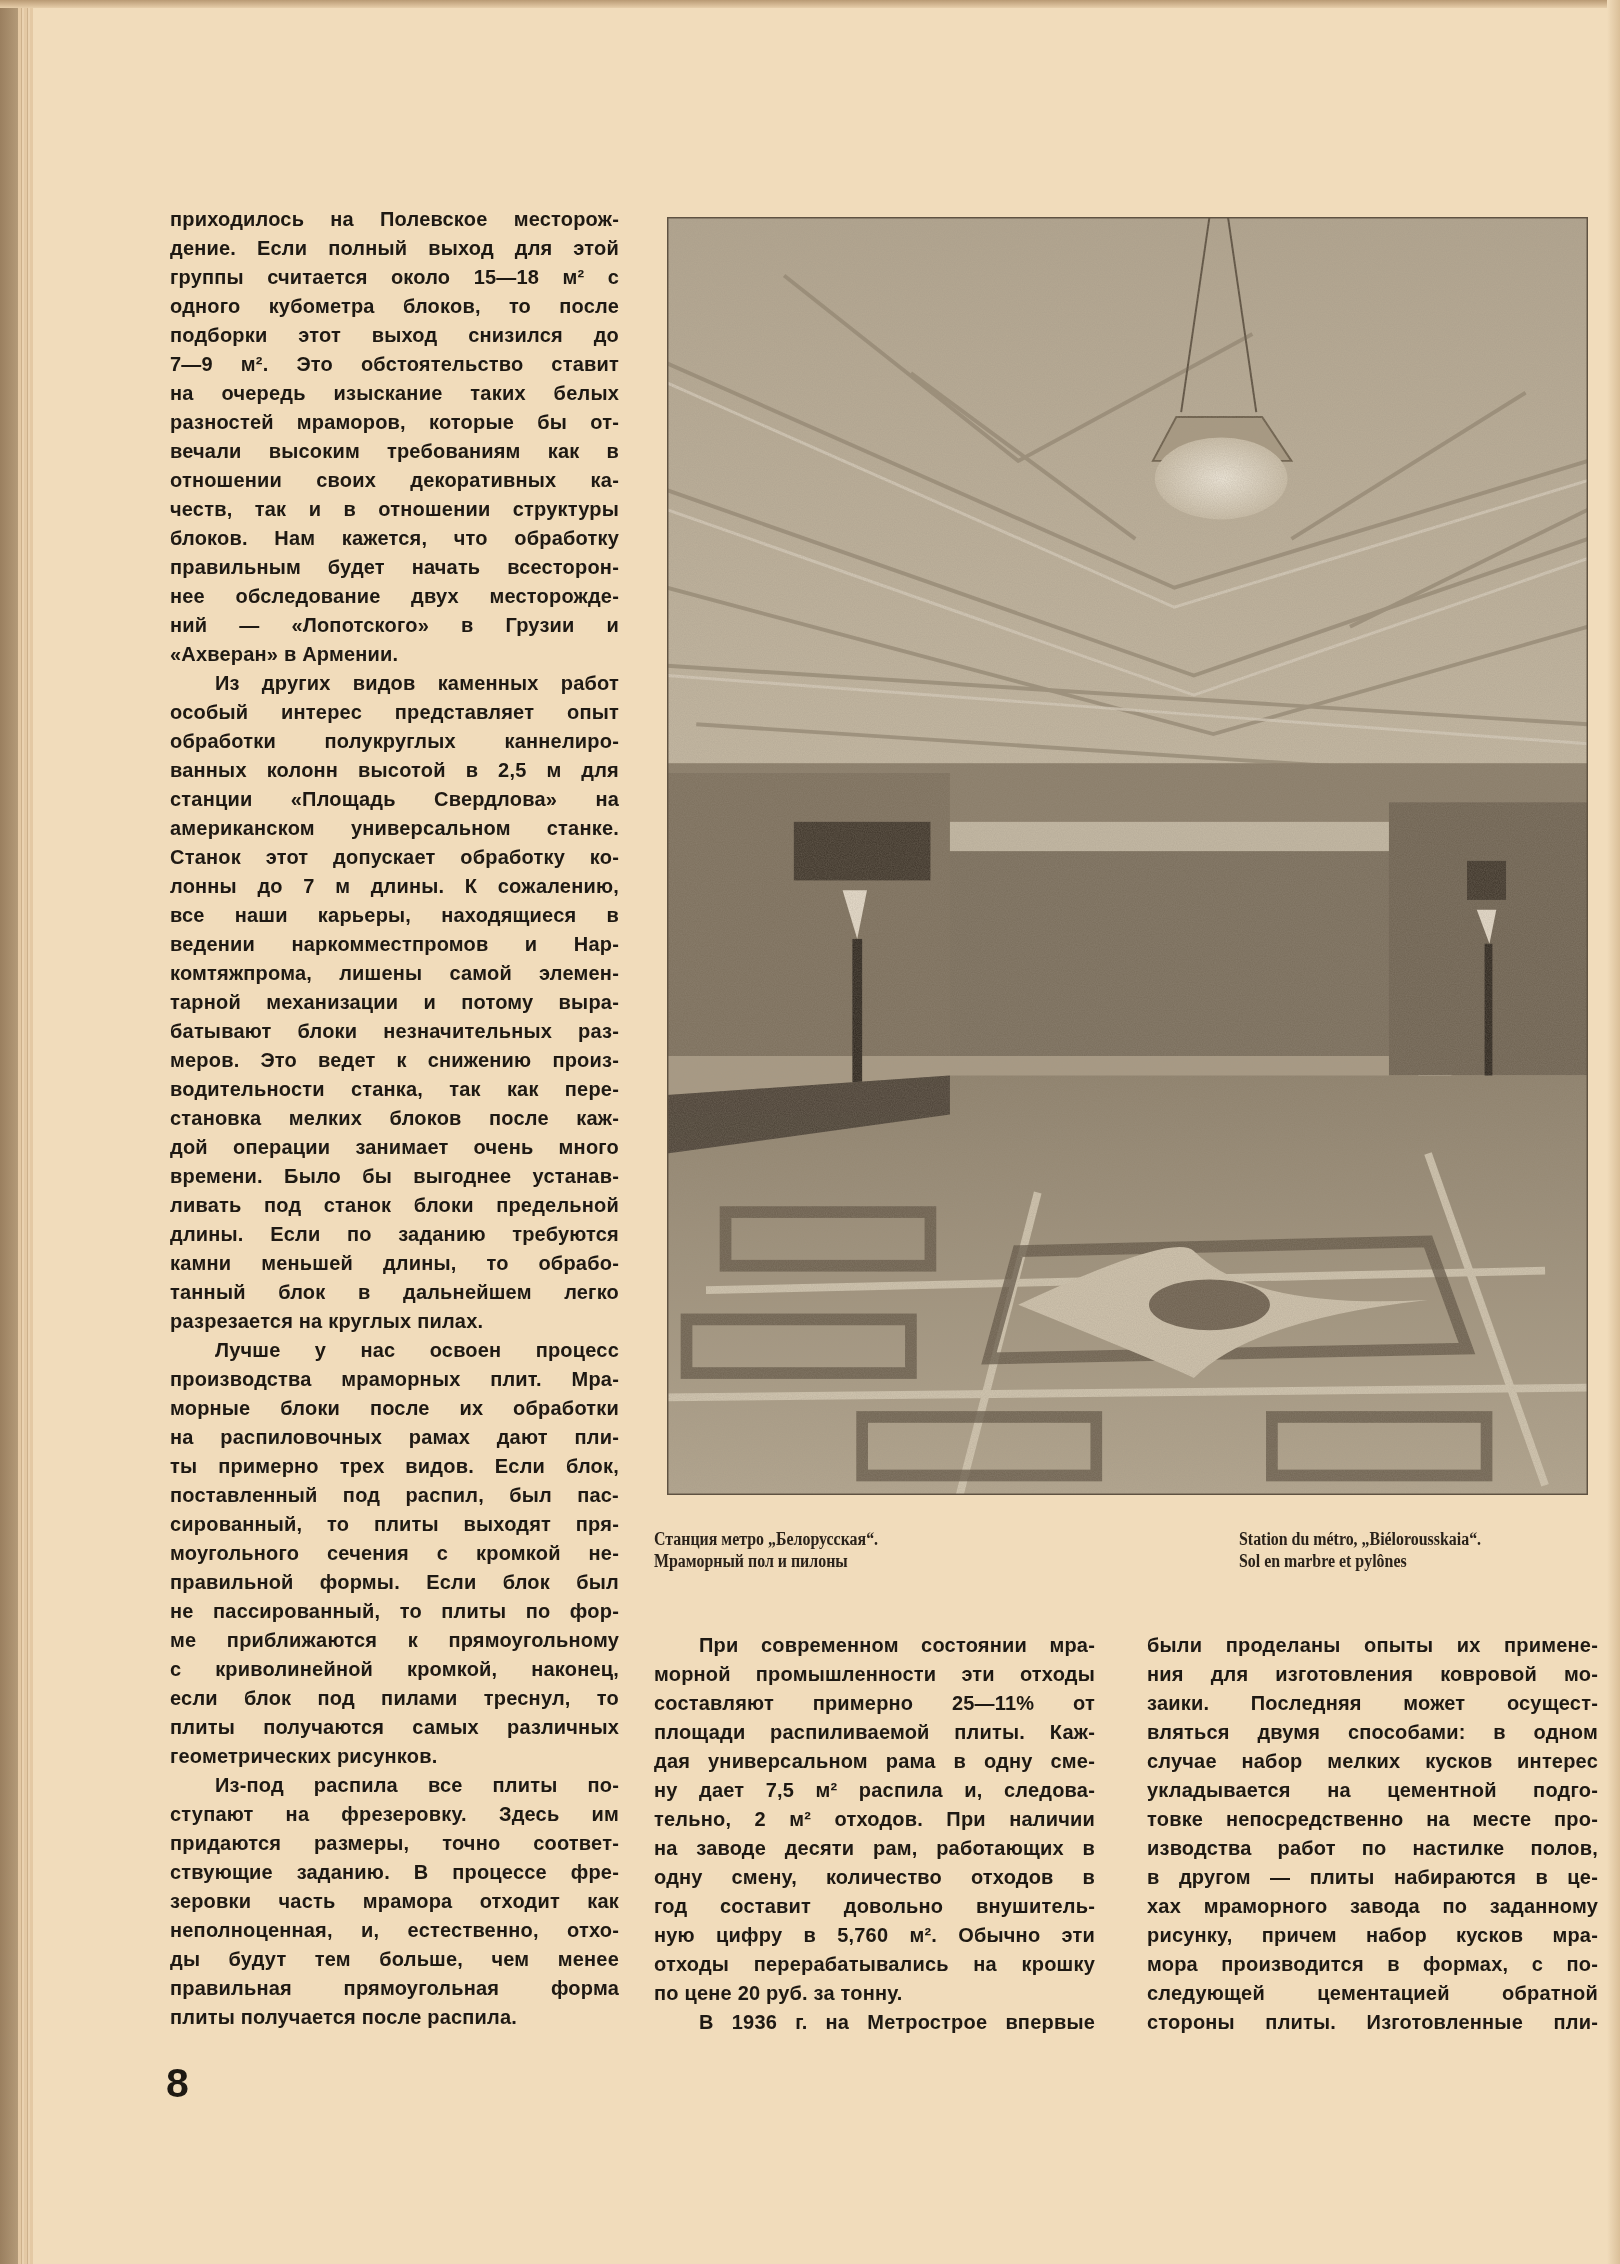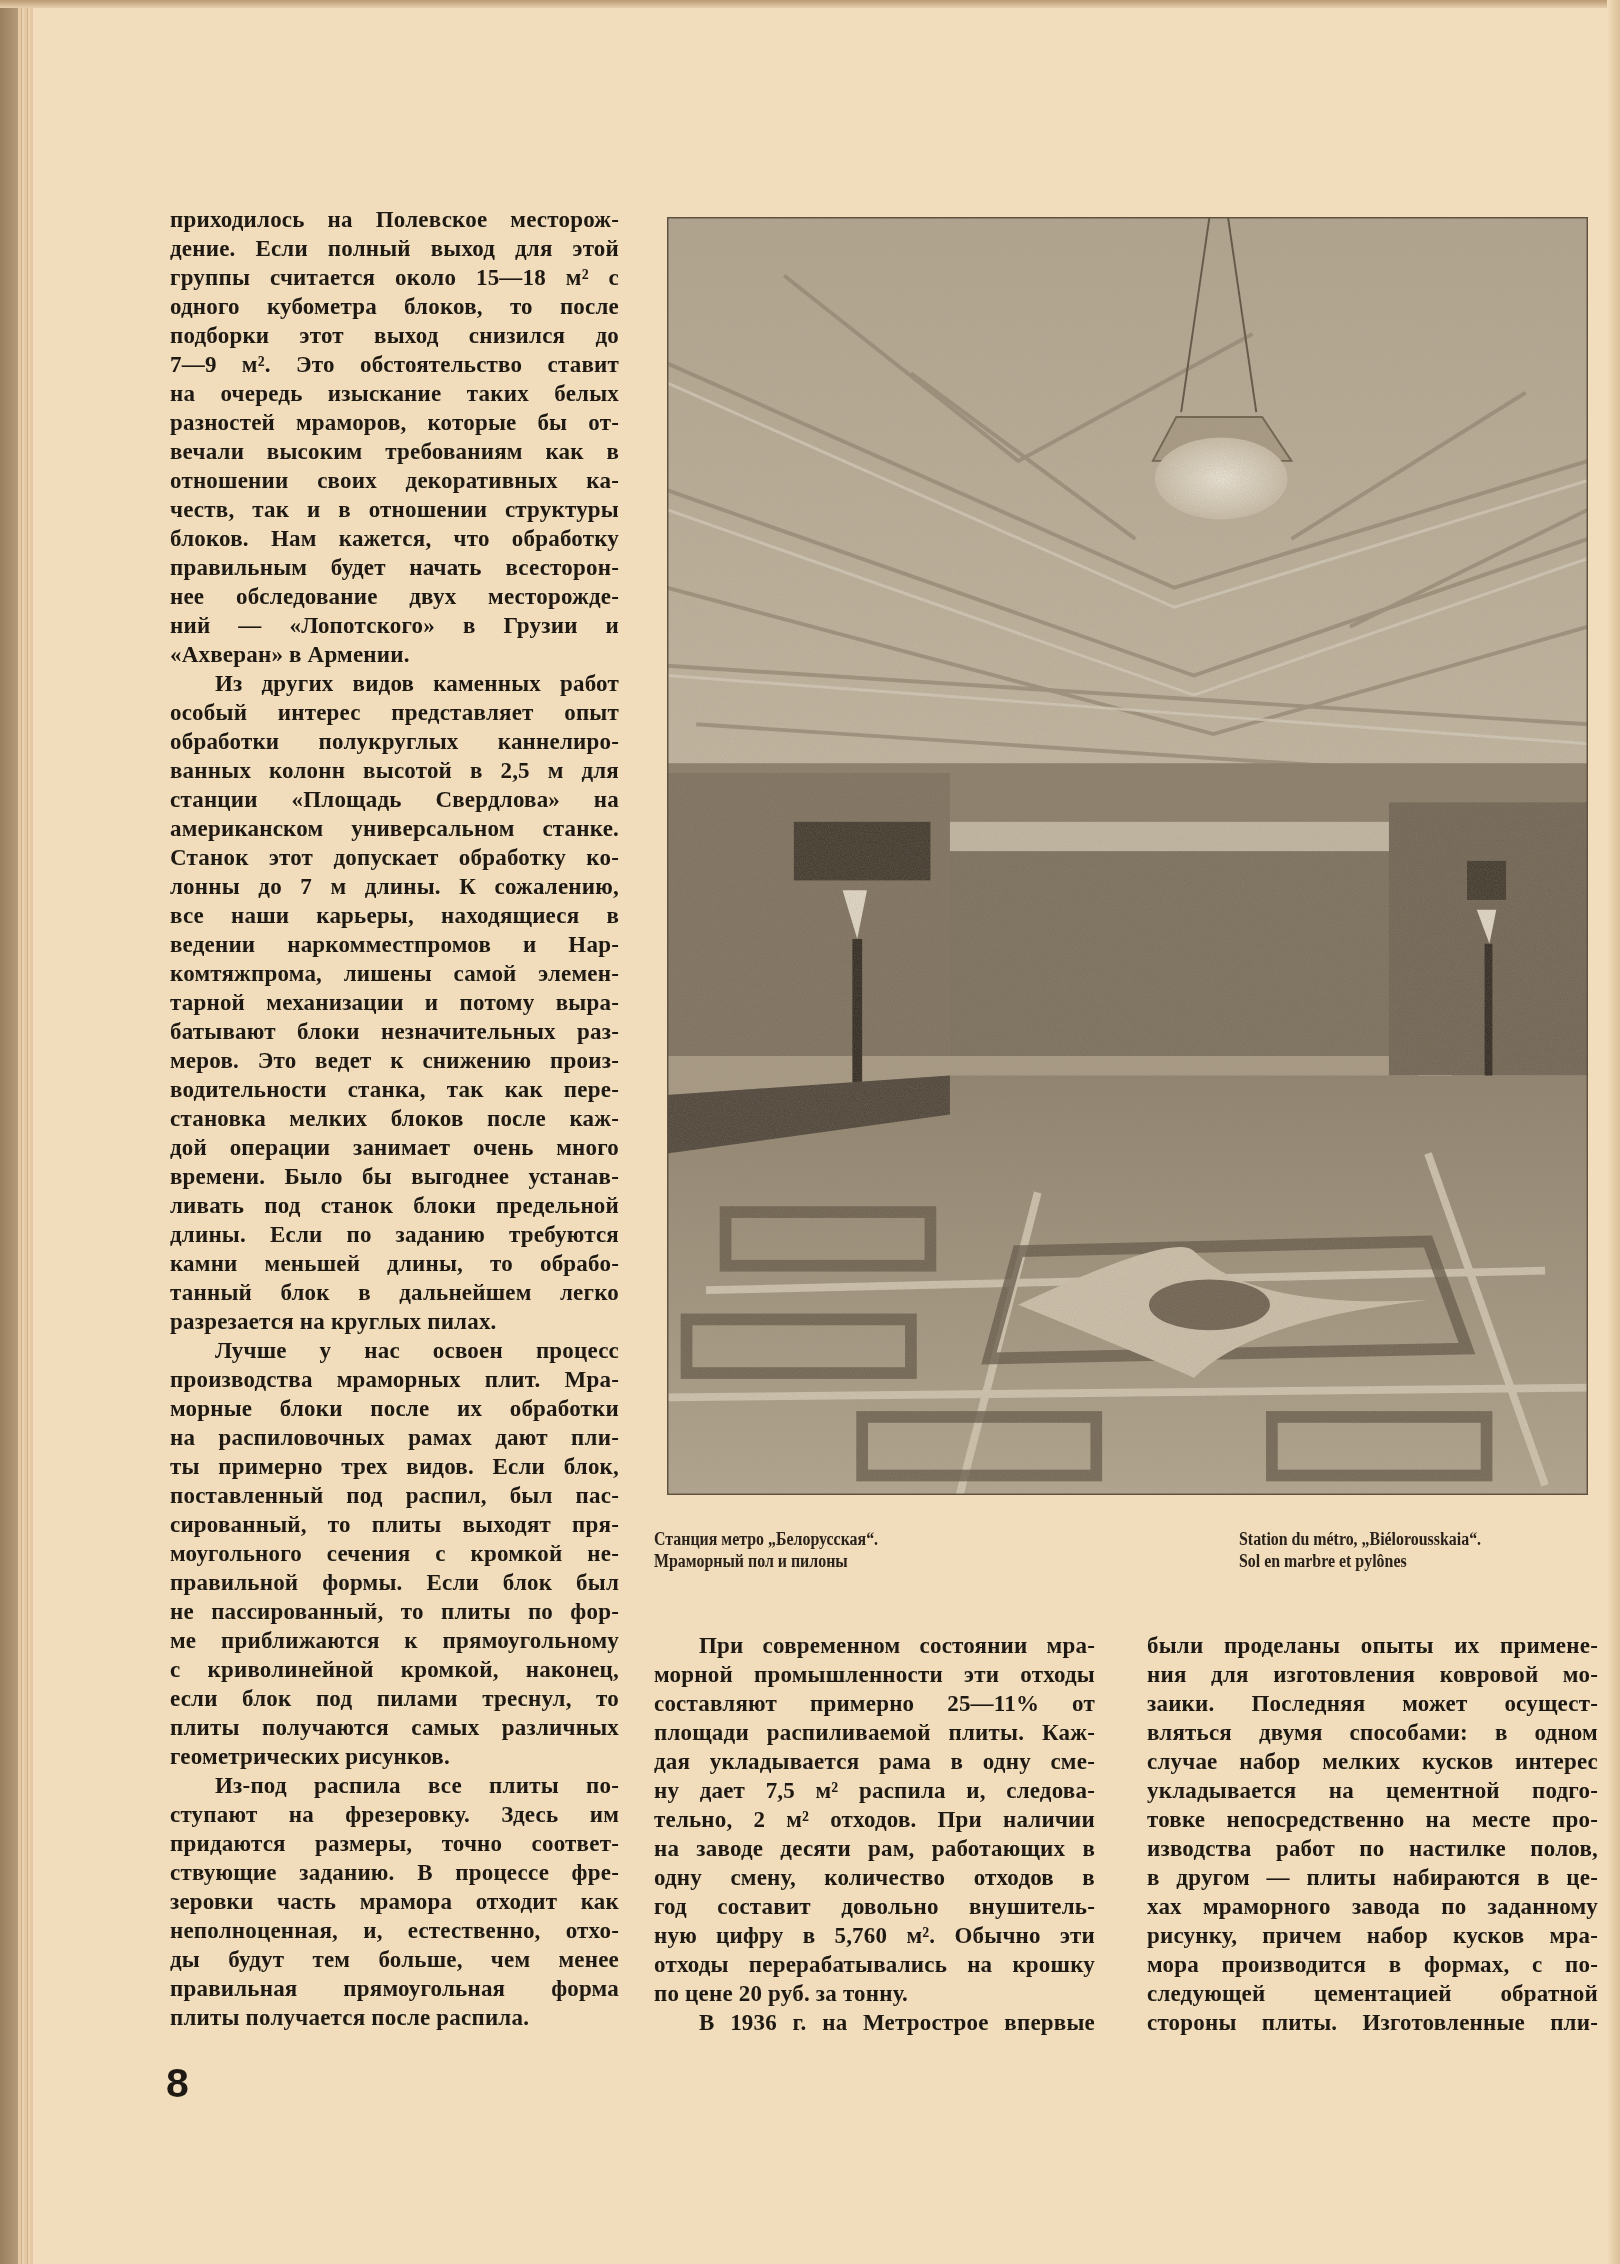--- a/index.html
+++ b/index.html
@@ -21,24 +21,23 @@
     position: absolute; left: 0; top: 0; width: 1621px; height: 7.8px;
     background: linear-gradient(to bottom, #b99a74, #e6cda9);
   }
   .right-shade {
     position: absolute; right: 0; top: 0; width: 13.7px; height: 2265px;
     background: linear-gradient(to right, #f1dcbb, #d8bd96);
   }
   .col {
     position: absolute;
     font-weight: bold;
-    font-size: 23px;
+    font-size: 20px;
     line-height: 29px;
     letter-spacing: 0.2px;
-    font-family: Liberation Serif, serif;
   }
   .col .ln {
     display: block; height: 29px; white-space: nowrap; overflow: hidden;
     text-align: justify; text-align-last: justify;
   }
   .col .ln.last { text-align-last: left; }
   .col .ln.ind { padding-left: 45px; }
   #col-left { left: 170px; top: 205px; width: 449px; }
   #col-mid { left: 654px; top: 1631px; width: 441px; }
   #col-right { left: 1147px; top: 1631px; width: 451px; }
@@ -228,21 +227,21 @@
 <div class="caption" id="caption-fr">
   <span>Station du  métro, „Biélorousskaia“.</span>
   <span>Sol en  marbre et pylônes</span>
 </div>
 
 <div class="col" id="col-mid">
     <span class="ln ind">При современном состоянии мра-</span>
     <span class="ln">морной промышленности эти отходы</span>
     <span class="ln">составляют примерно 25—11% от</span>
     <span class="ln">площади распиливаемой плиты. Каж-</span>
-    <span class="ln">дая укладывается рама в одну сме-</span>
+    <span class="ln">дая универсальном рама в одну сме-</span>
     <span class="ln">ну дает 7,5 м² распила и, следова-</span>
     <span class="ln">тельно, 2 м² отходов. При наличии</span>
     <span class="ln">на заводе десяти рам, работающих в</span>
     <span class="ln">одну смену, количество отходов в</span>
     <span class="ln">год составит довольно внушитель-</span>
     <span class="ln">ную цифру в 5,760 м². Обычно эти</span>
     <span class="ln">отходы перерабатывались на крошку</span>
     <span class="ln last">по цене 20 руб. за тонну.</span>
     <span class="ln ind">В 1936 г. на Метрострое впервые</span>
   </div>

